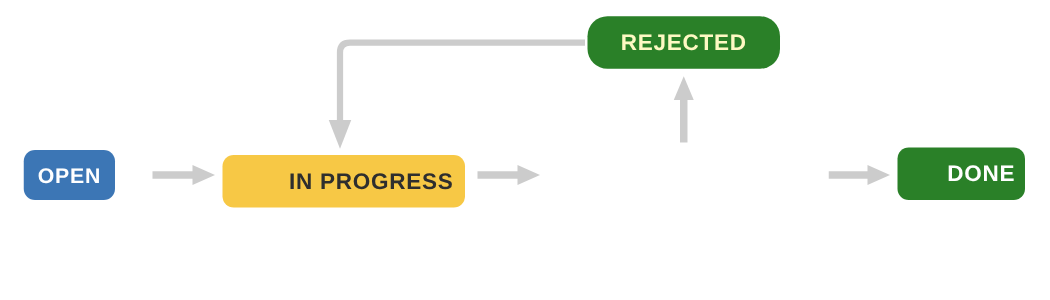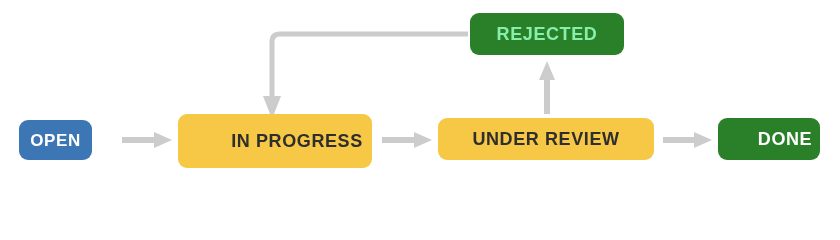--- a/index.html
+++ b/index.html
@@ -39,22 +39,22 @@
   .node-label {
     display: block;
     line-height: 1;
   }
   .n-open {
     left: 19px;  top: 120px;
     width: 73px; height: 40px;
     font-size: 17px;
   }
   .n-inprogress {
-    left: 178px; top: 114px;
-    width: 194px; height: 54px;
+    left: 178px; top: 124px;
+    width: 194px; height: 42px;
     font-size: 18px;
     padding-left: 44px;
   }
   .n-underreview {
     left: 438px; top: 118px;
     width: 216px; height: 42px;
     font-size: 18px;
   }
   .n-done {
     left: 718px; top: 118px;
@@ -101,25 +101,22 @@
   </svg>
 
   <div class="node n-open" style="background:#3c76b5;color:#ffffff;">
     <span class="node-label">OPEN</span>
   </div>
 
   <div class="node n-inprogress" style="background:#f7c845;color:#2e2e2e;">
     <span class="node-label">IN PROGRESS</span>
   </div>
 
-  <div class="node n-underreview" style="background:#f7c845;color:#2e2e2e;">
-    <span class="node-label">UNDER REVIEW</span>
-  </div>
 
   <div class="node n-done" style="background:#2a8028;color:#ffffff;padding-left:32px;">
     <span class="node-label">DONE</span>
   </div>
 
-  <div class="node n-rejected" style="background:#2a8028;color:#86efac;">
+  <div class="node n-rejected" style="background:#2a8028;color:#fef9c3;border-radius:16px;">
     <span class="node-label">REJECTED</span>
   </div>
 
 </div>
 
 </body></html>

